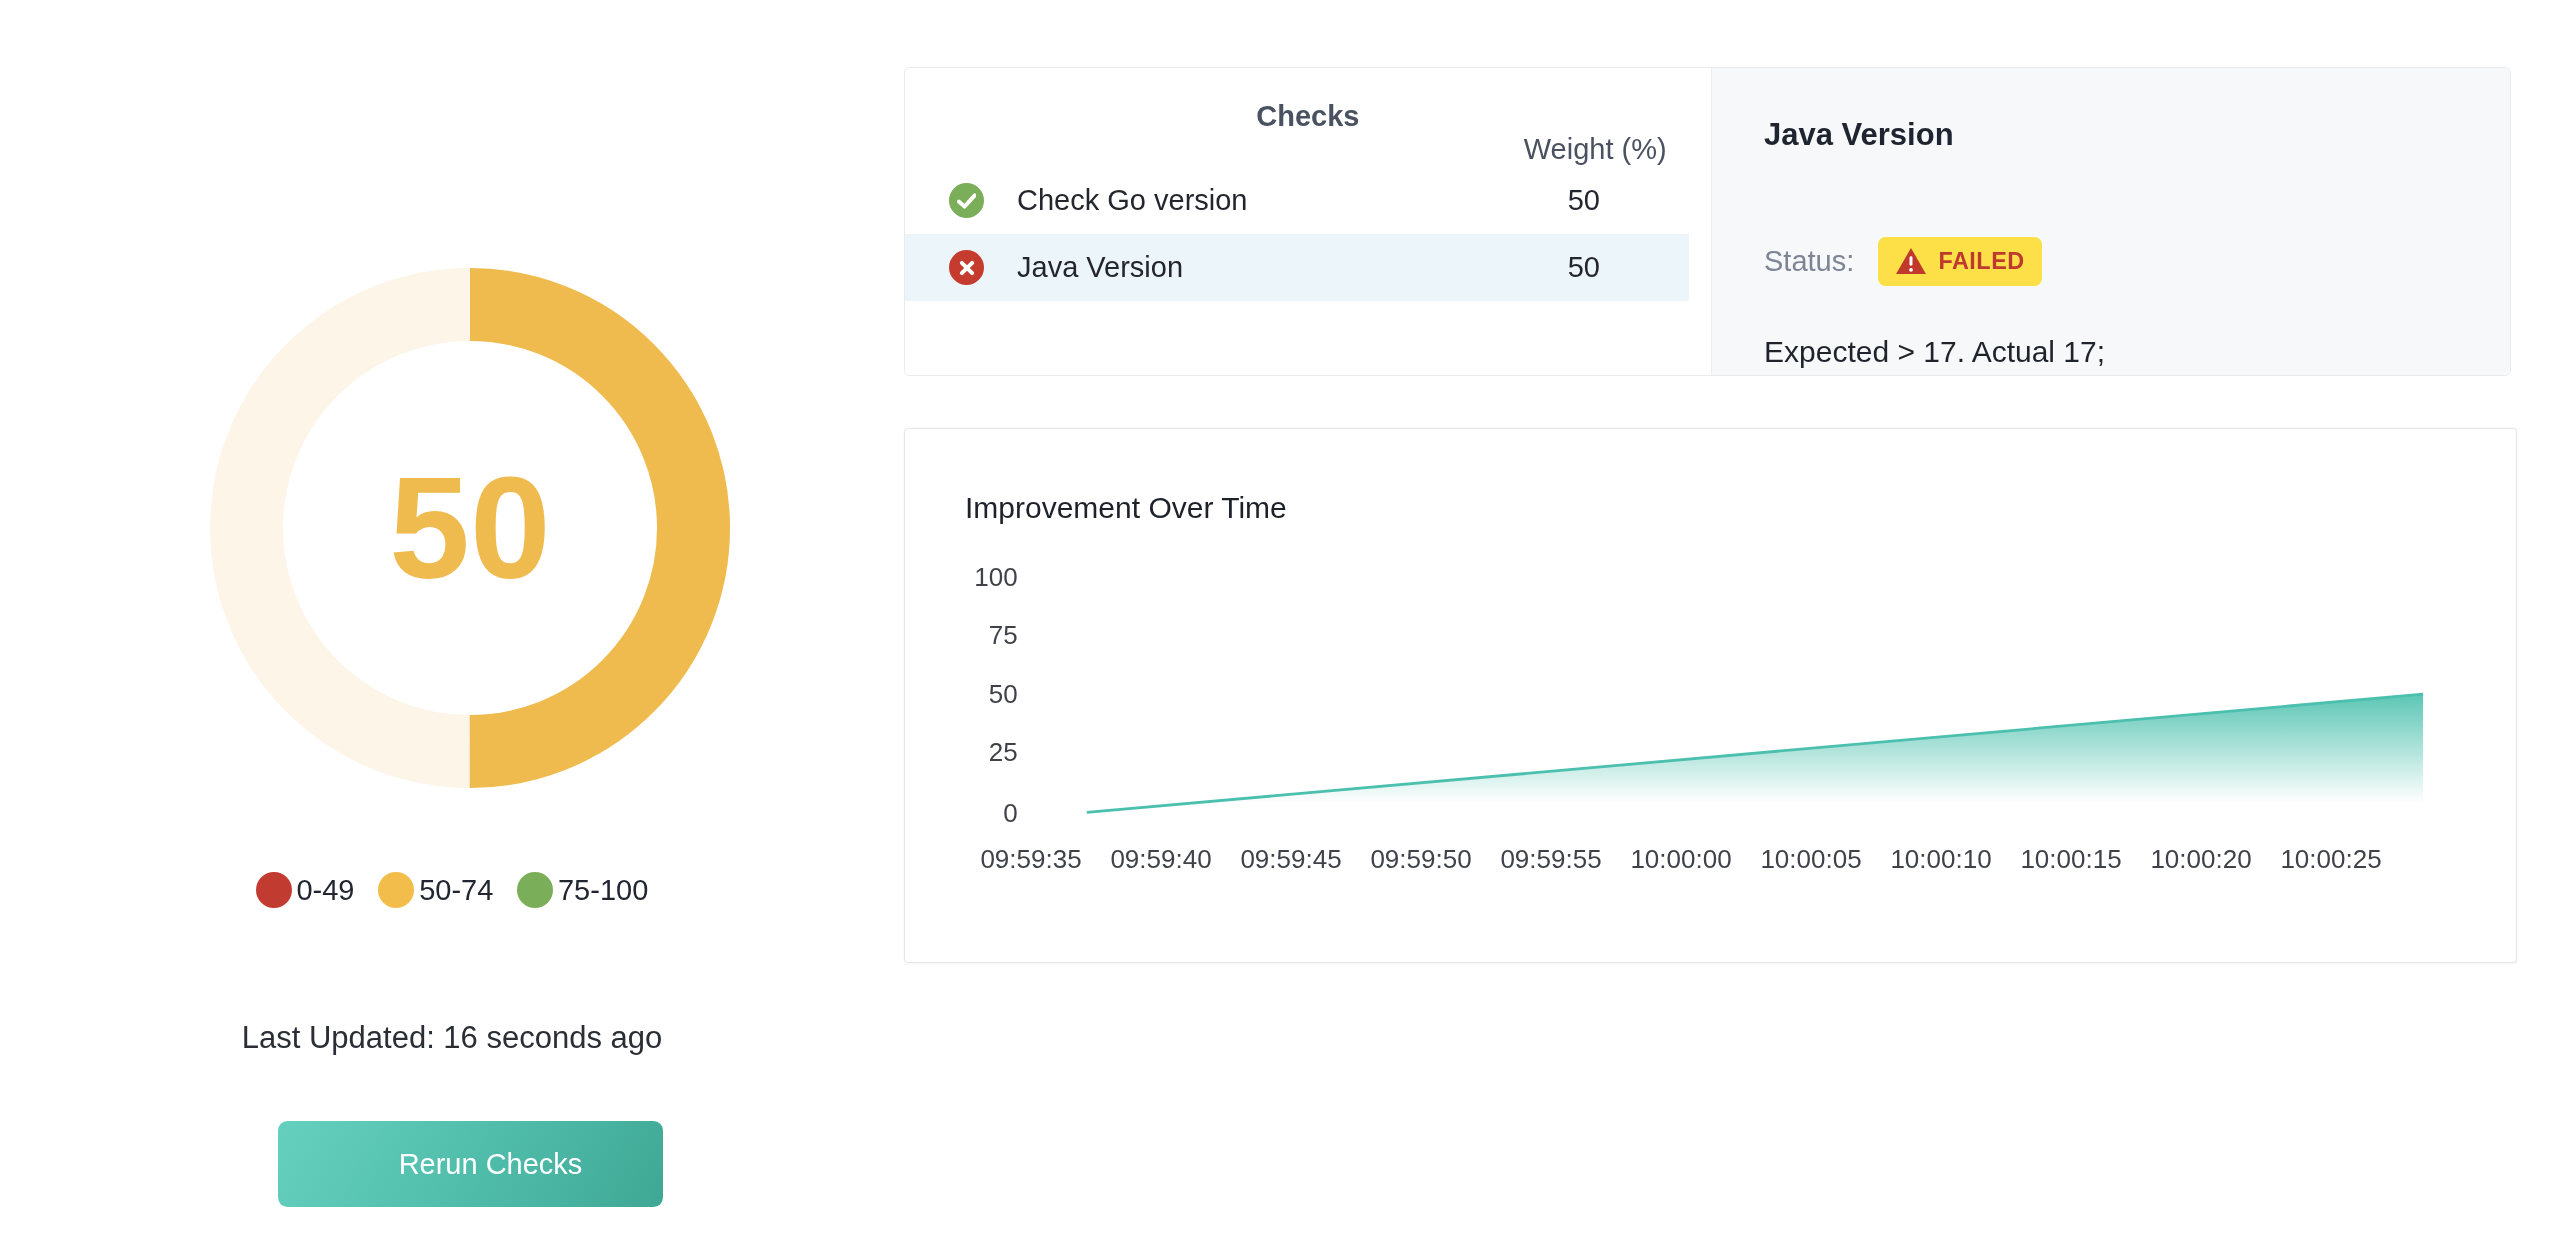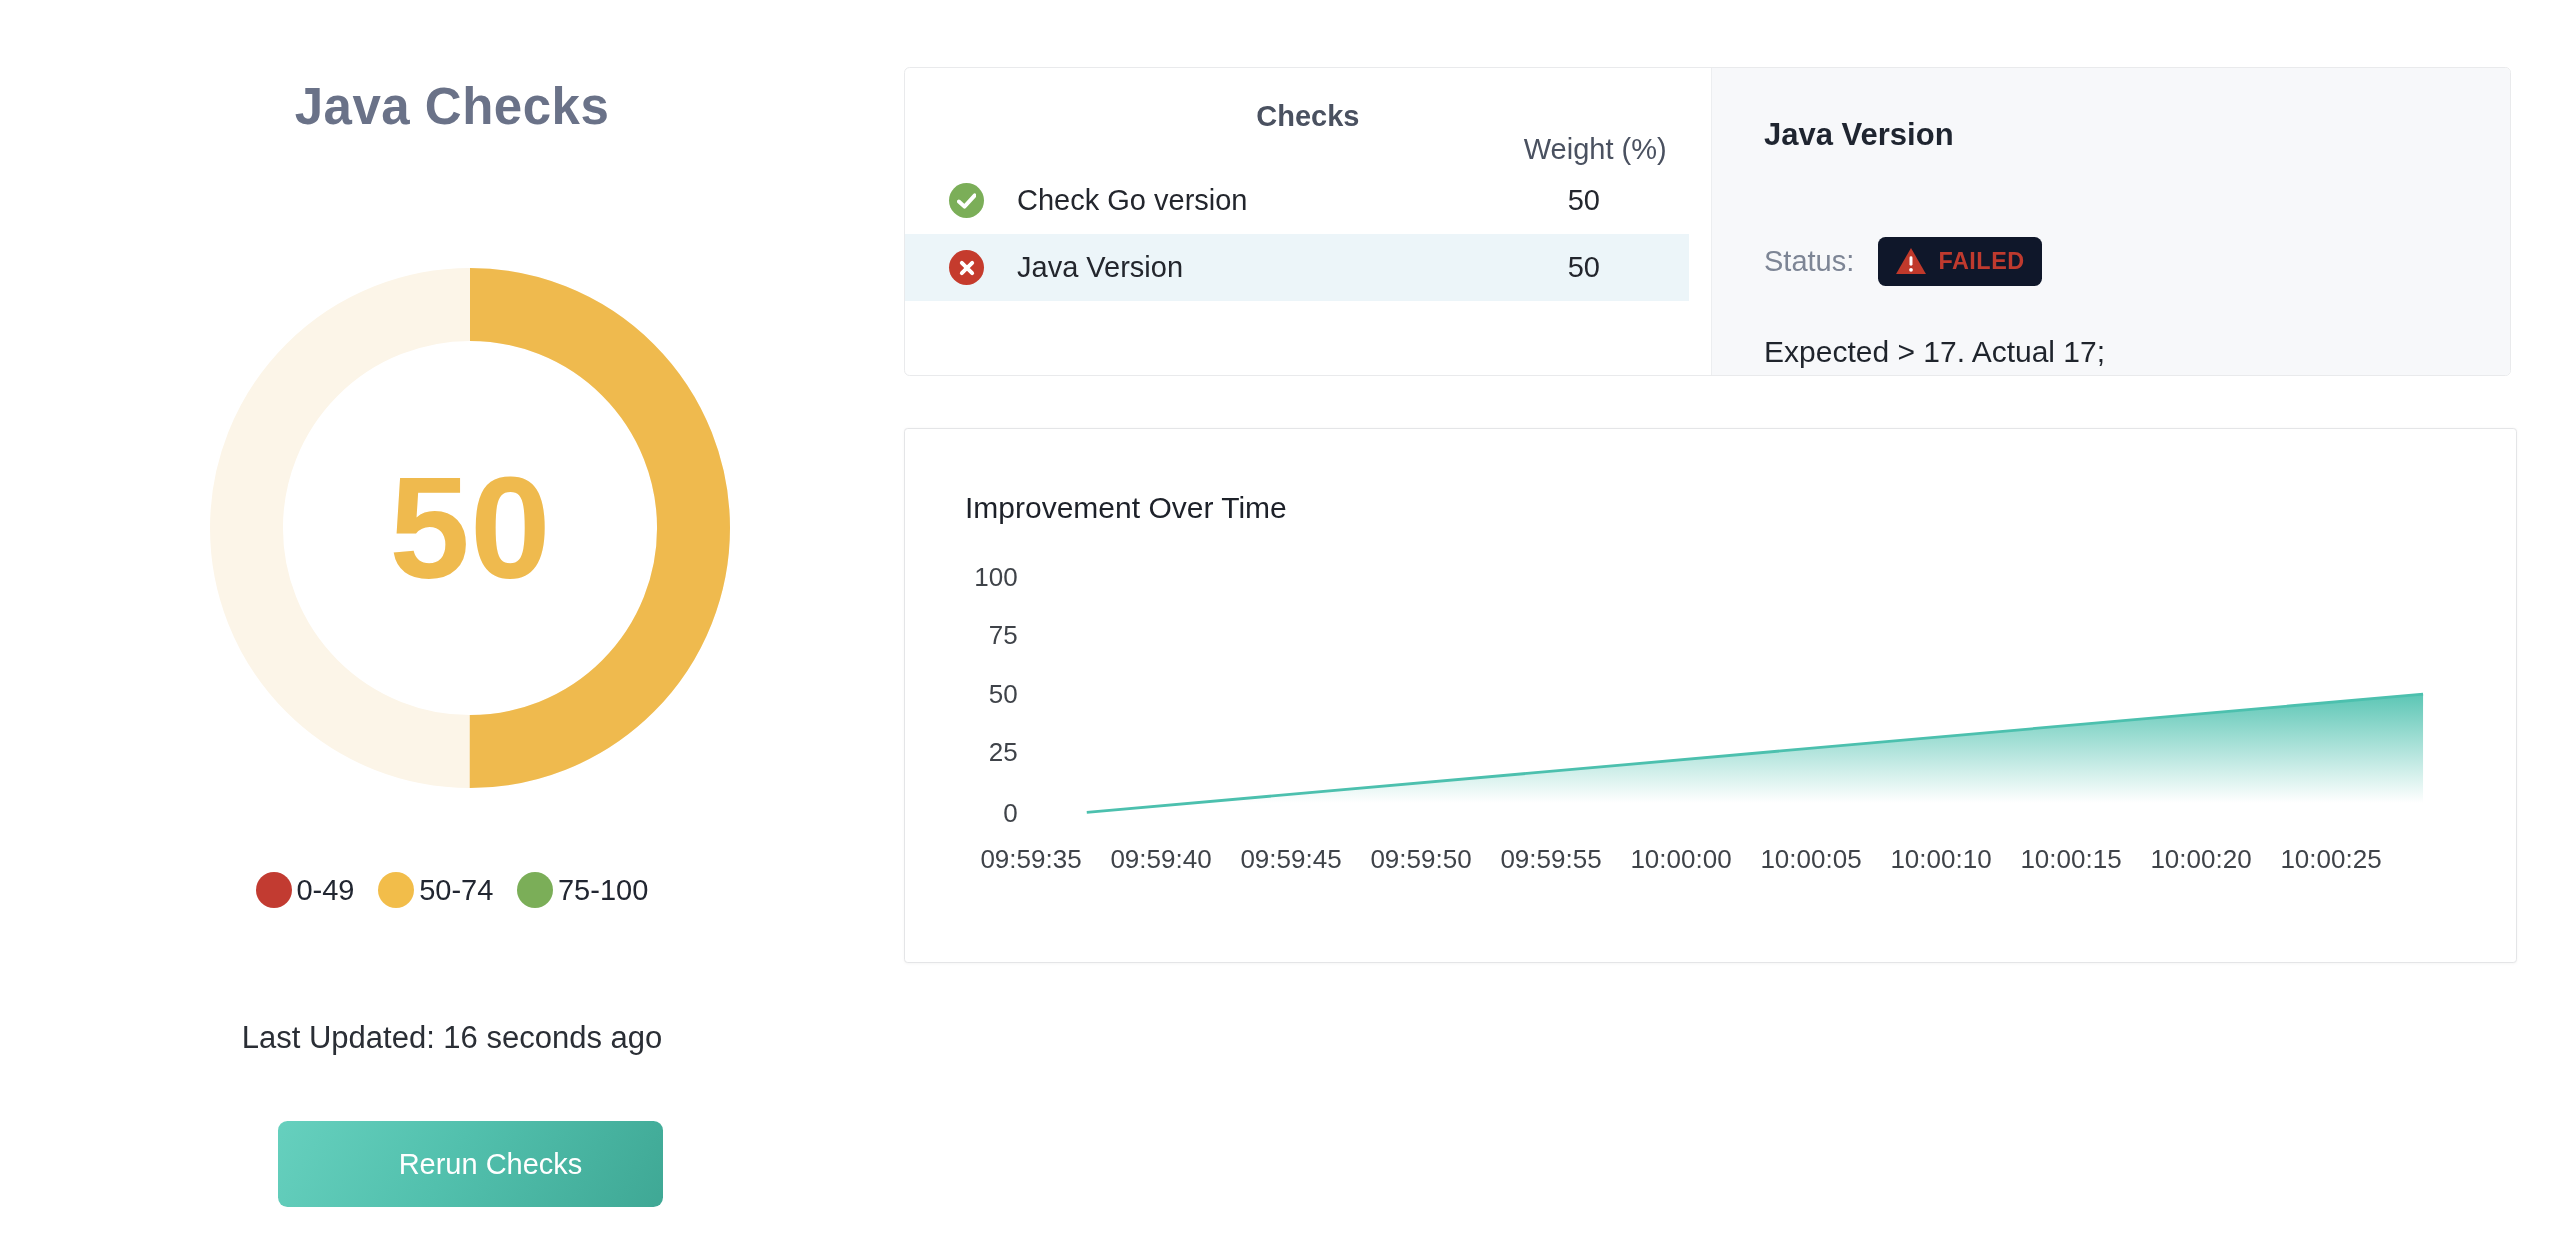--- a/index.html
+++ b/index.html
@@ -52,21 +52,21 @@
   .crow-weight { margin-left:auto; width:178px; padding-right:89px; text-align:right;
                  font-size:29px; color:#23262d; }
 
   
   .detail-panel { position:relative; flex:1; height:100%; background:#f7f8fa;
                   border-left:0.9px solid #eceef0; padding:49px 52px 0 52px; }
   .dp-title { font-size:31px; font-weight:700; color:#1f2530; }
   .dp-status-row { display:flex; align-items:center; margin-top:84px; }
   .dp-status-label { font-size:29px; color:#7d8595; }
   .dp-badge { margin-left:24px; display:inline-flex; align-items:center; gap:11.2px;
-              background:#0f172a; border-radius:7.5px; padding:10.3px 17px; }
+              background:#fde047; border-radius:7.5px; padding:10.3px 17px; }
   .dp-badge svg { display:block; }
   .dp-badge-text { font-size:23.4px; font-weight:700; color:#bf3a2e; letter-spacing:0.5px; }
   .dp-message { margin-top:49px; font-size:30px; color:#1f242c; }
 
   
   .chart-card { position:absolute; left:904px; top:428px; width:1613px; height:535px;
                 background:#ffffff; border:0.9px solid #e4e5e7; border-radius:3.7px;
                 box-shadow:0 0.9px 2.8px rgba(0,0,0,0.04); }
   .chart-title { position:absolute; left:60px; top:62px; font-size:30px;
                  font-weight:500; color:#1d2129; }
@@ -75,21 +75,20 @@
   .xtick { position:absolute; top:415px; transform:translateX(-50%);
            font-size:26px; color:#3f4349; white-space:nowrap; }
   .plot-svg { position:absolute; left:0; top:0; }
 </style>
 </head>
 <body>
 
 <div class="stage">
 
   <div class="left-panel">
-    <div class="lp-title">Java Checks</div>
 
     <div class="gauge-wrap">
       <svg width="520" height="520" viewBox="0 0 556 556">
         <circle cx="278" cy="278" r="239" fill="none" stroke="#fcf5e8" stroke-width="78"></circle>
         <circle cx="278" cy="278" r="239" fill="none" stroke="#efba4e" stroke-width="78" stroke-dasharray="750.8 1501.7" transform="rotate(-90 278 278)"></circle>
       </svg>
       <div class="gauge-value">50</div>
     </div>
 
     <div class="legend">

